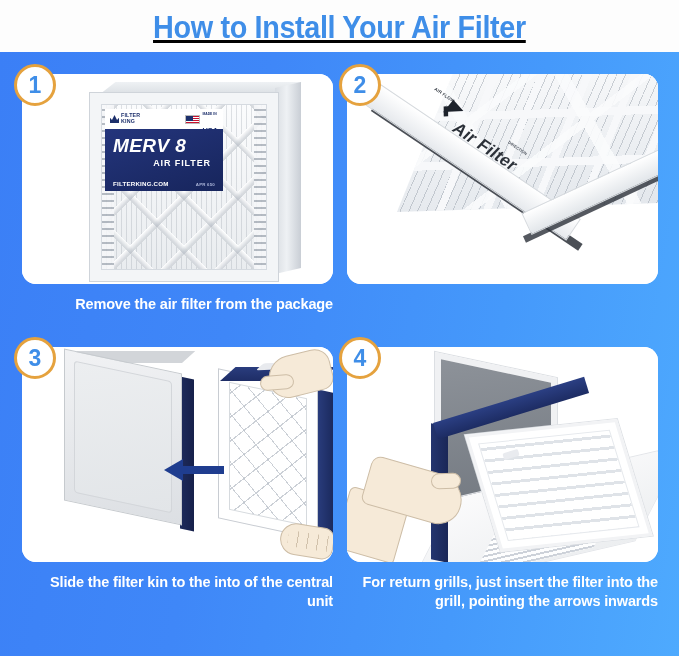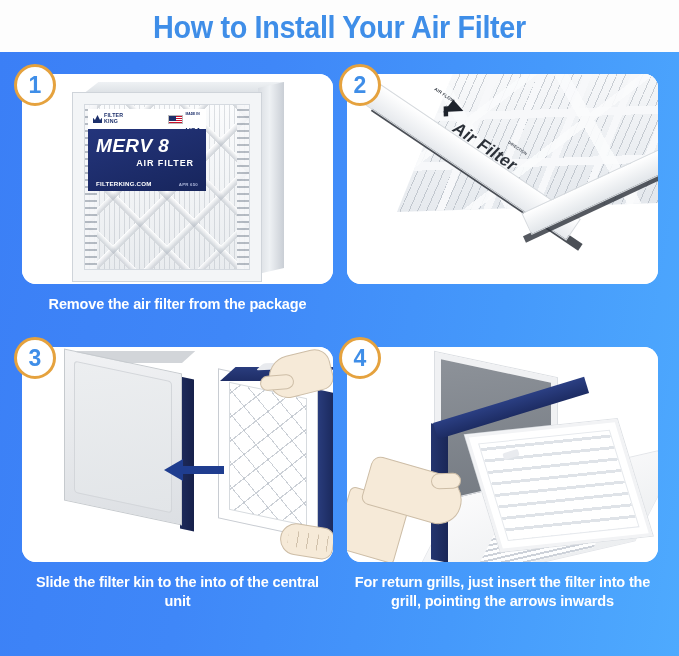--- a/index.html
+++ b/index.html
@@ -10,21 +10,21 @@
     overflow: hidden;
     position: relative;
   }
 
   
   .header {
     position: absolute;
     left: 0; top: 0;
     width: 679px; height: 52px;
     background: #fdfdfd;
-    display: flex; align-items: center; justify-content: center;
+    display: flex; align-items: center; justify-content: center; text-decoration: underline;
   }
   .header-title {
     font-size: 31px;
     font-weight: bold;
     color: #3f8ee8;
     letter-spacing: -0.4px;
     transform: scaleX(0.93);
     white-space: nowrap;
     line-height: 1;
     margin-top: 2px;
@@ -77,34 +77,34 @@
     z-index: 40;
     line-height: 1;
   }
 
   .caption {
     width: 311px;
     margin-top: 11px;
     color: #ffffff;
     font-size: 14.5px;
     font-weight: bold;
-    text-align: center;
+    text-align: right;
     line-height: 1.32;
     letter-spacing: -0.15px;
   }
 
   
   .p1-stage {
     position: absolute;
     left: 0; top: 0; width: 311px; height: 210px;
     background: #ffffff;
   }
   .filter-photo {
     position: absolute;
-    left: 50px; top: 8px;
+    left: 67px; top: 8px;
     width: 212px; height: 200px;
   }
   .fp-side {
     position: absolute;
     right: 0; top: 6px;
     width: 26px; height: 186px;
     background: linear-gradient(90deg,#d9dde2,#eef1f4 45%,#c9ced5);
     transform: skewY(-13deg);
     transform-origin: left top;
   }

